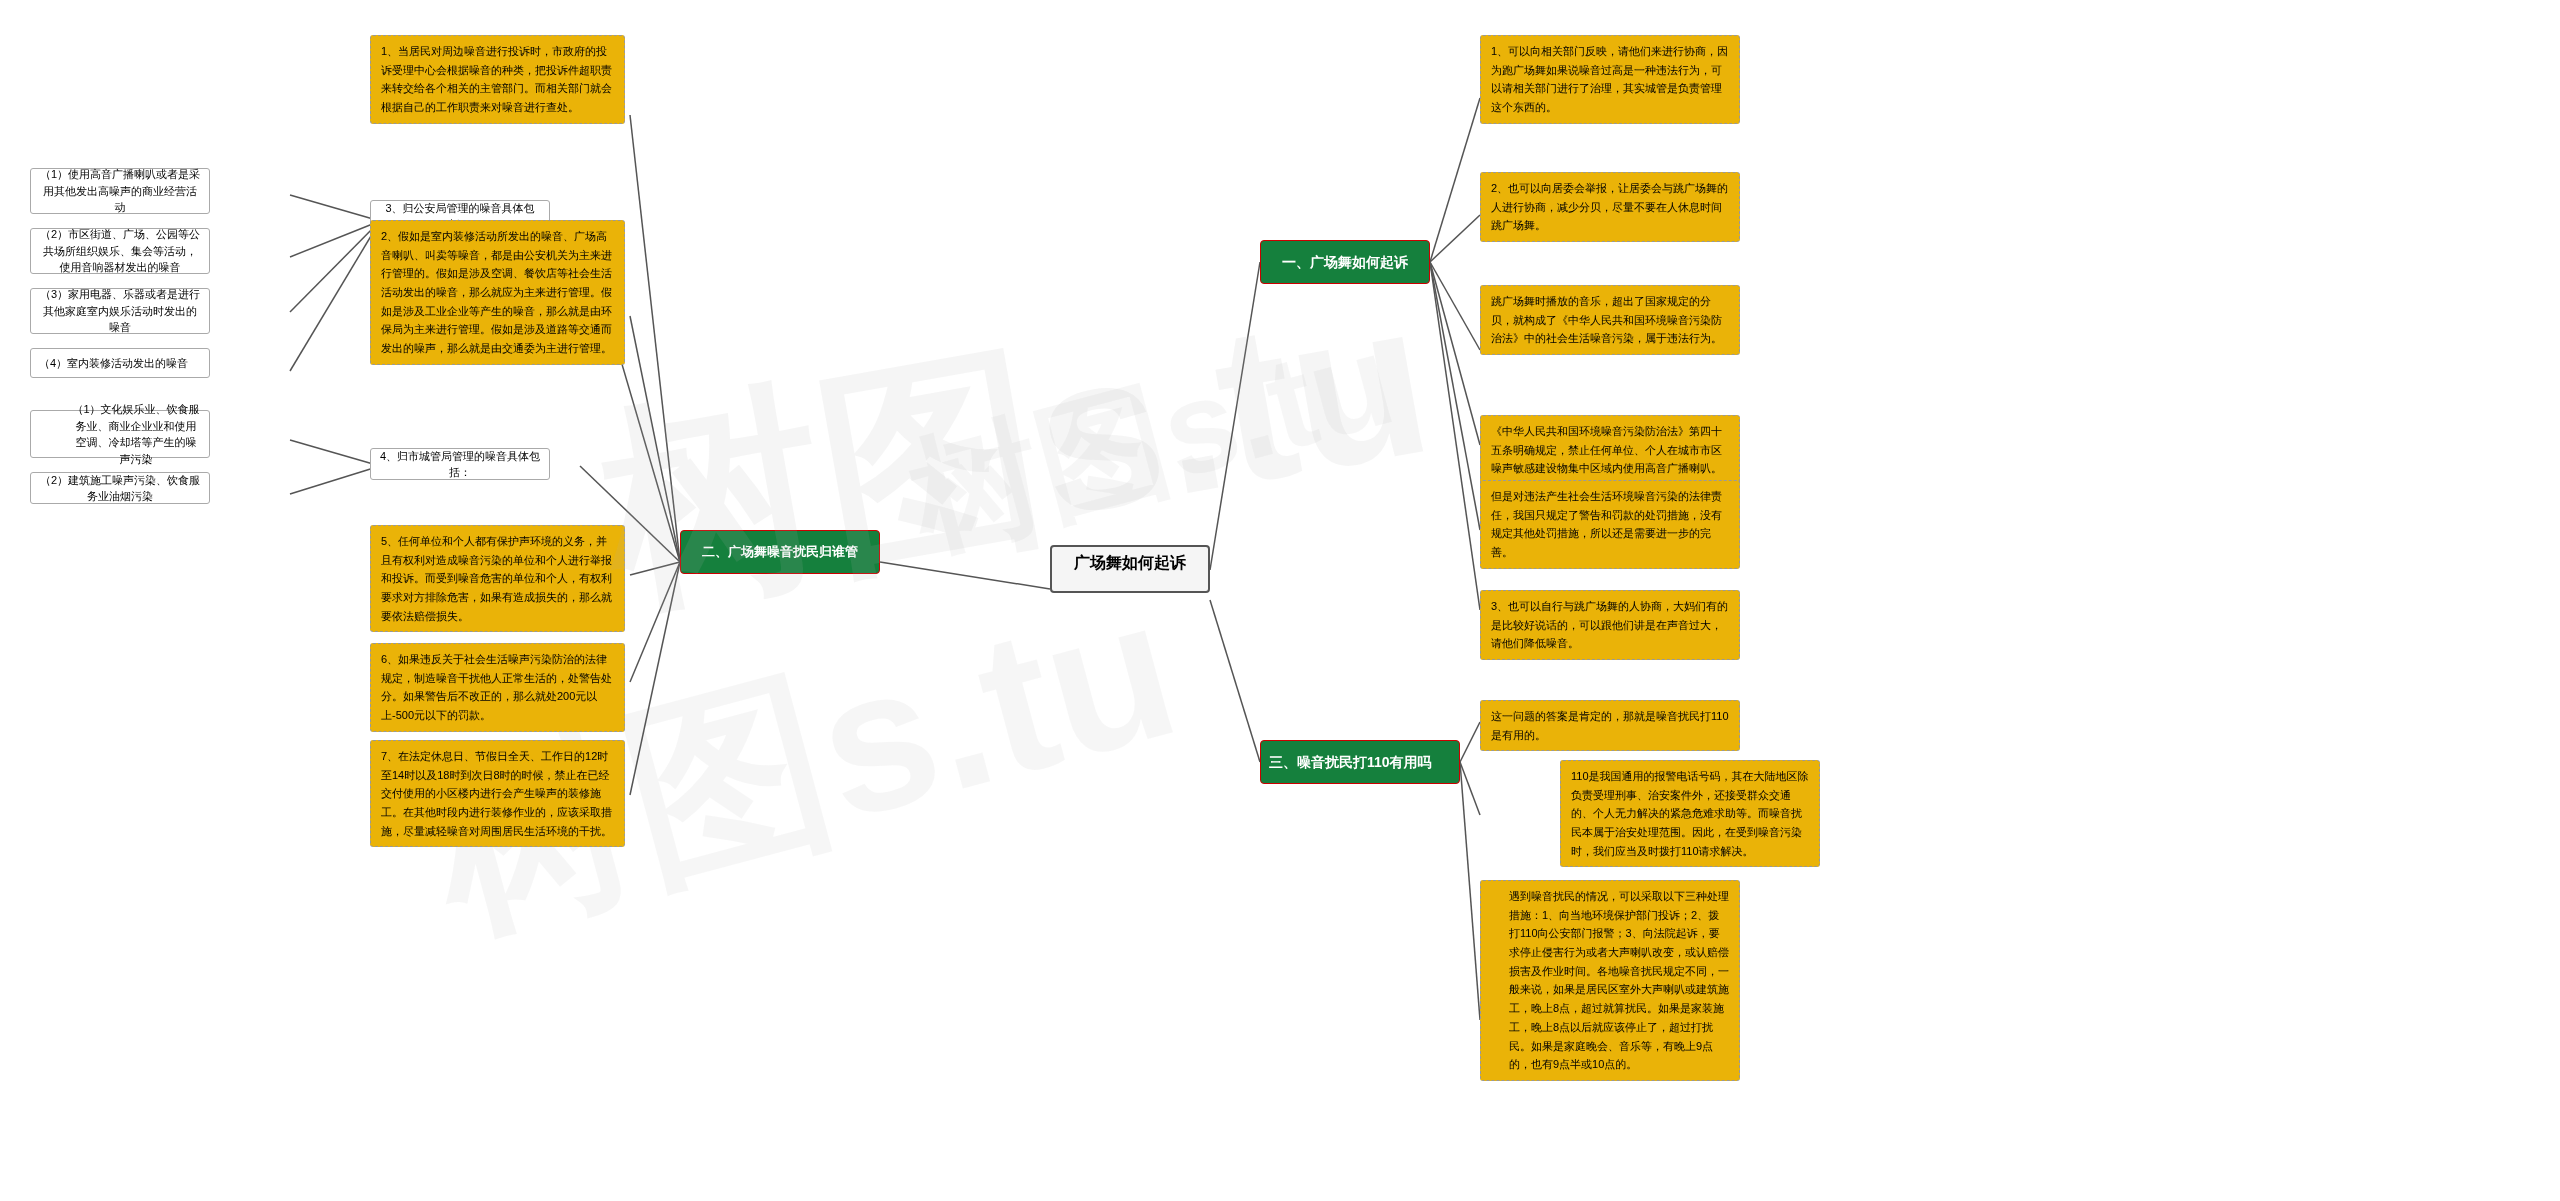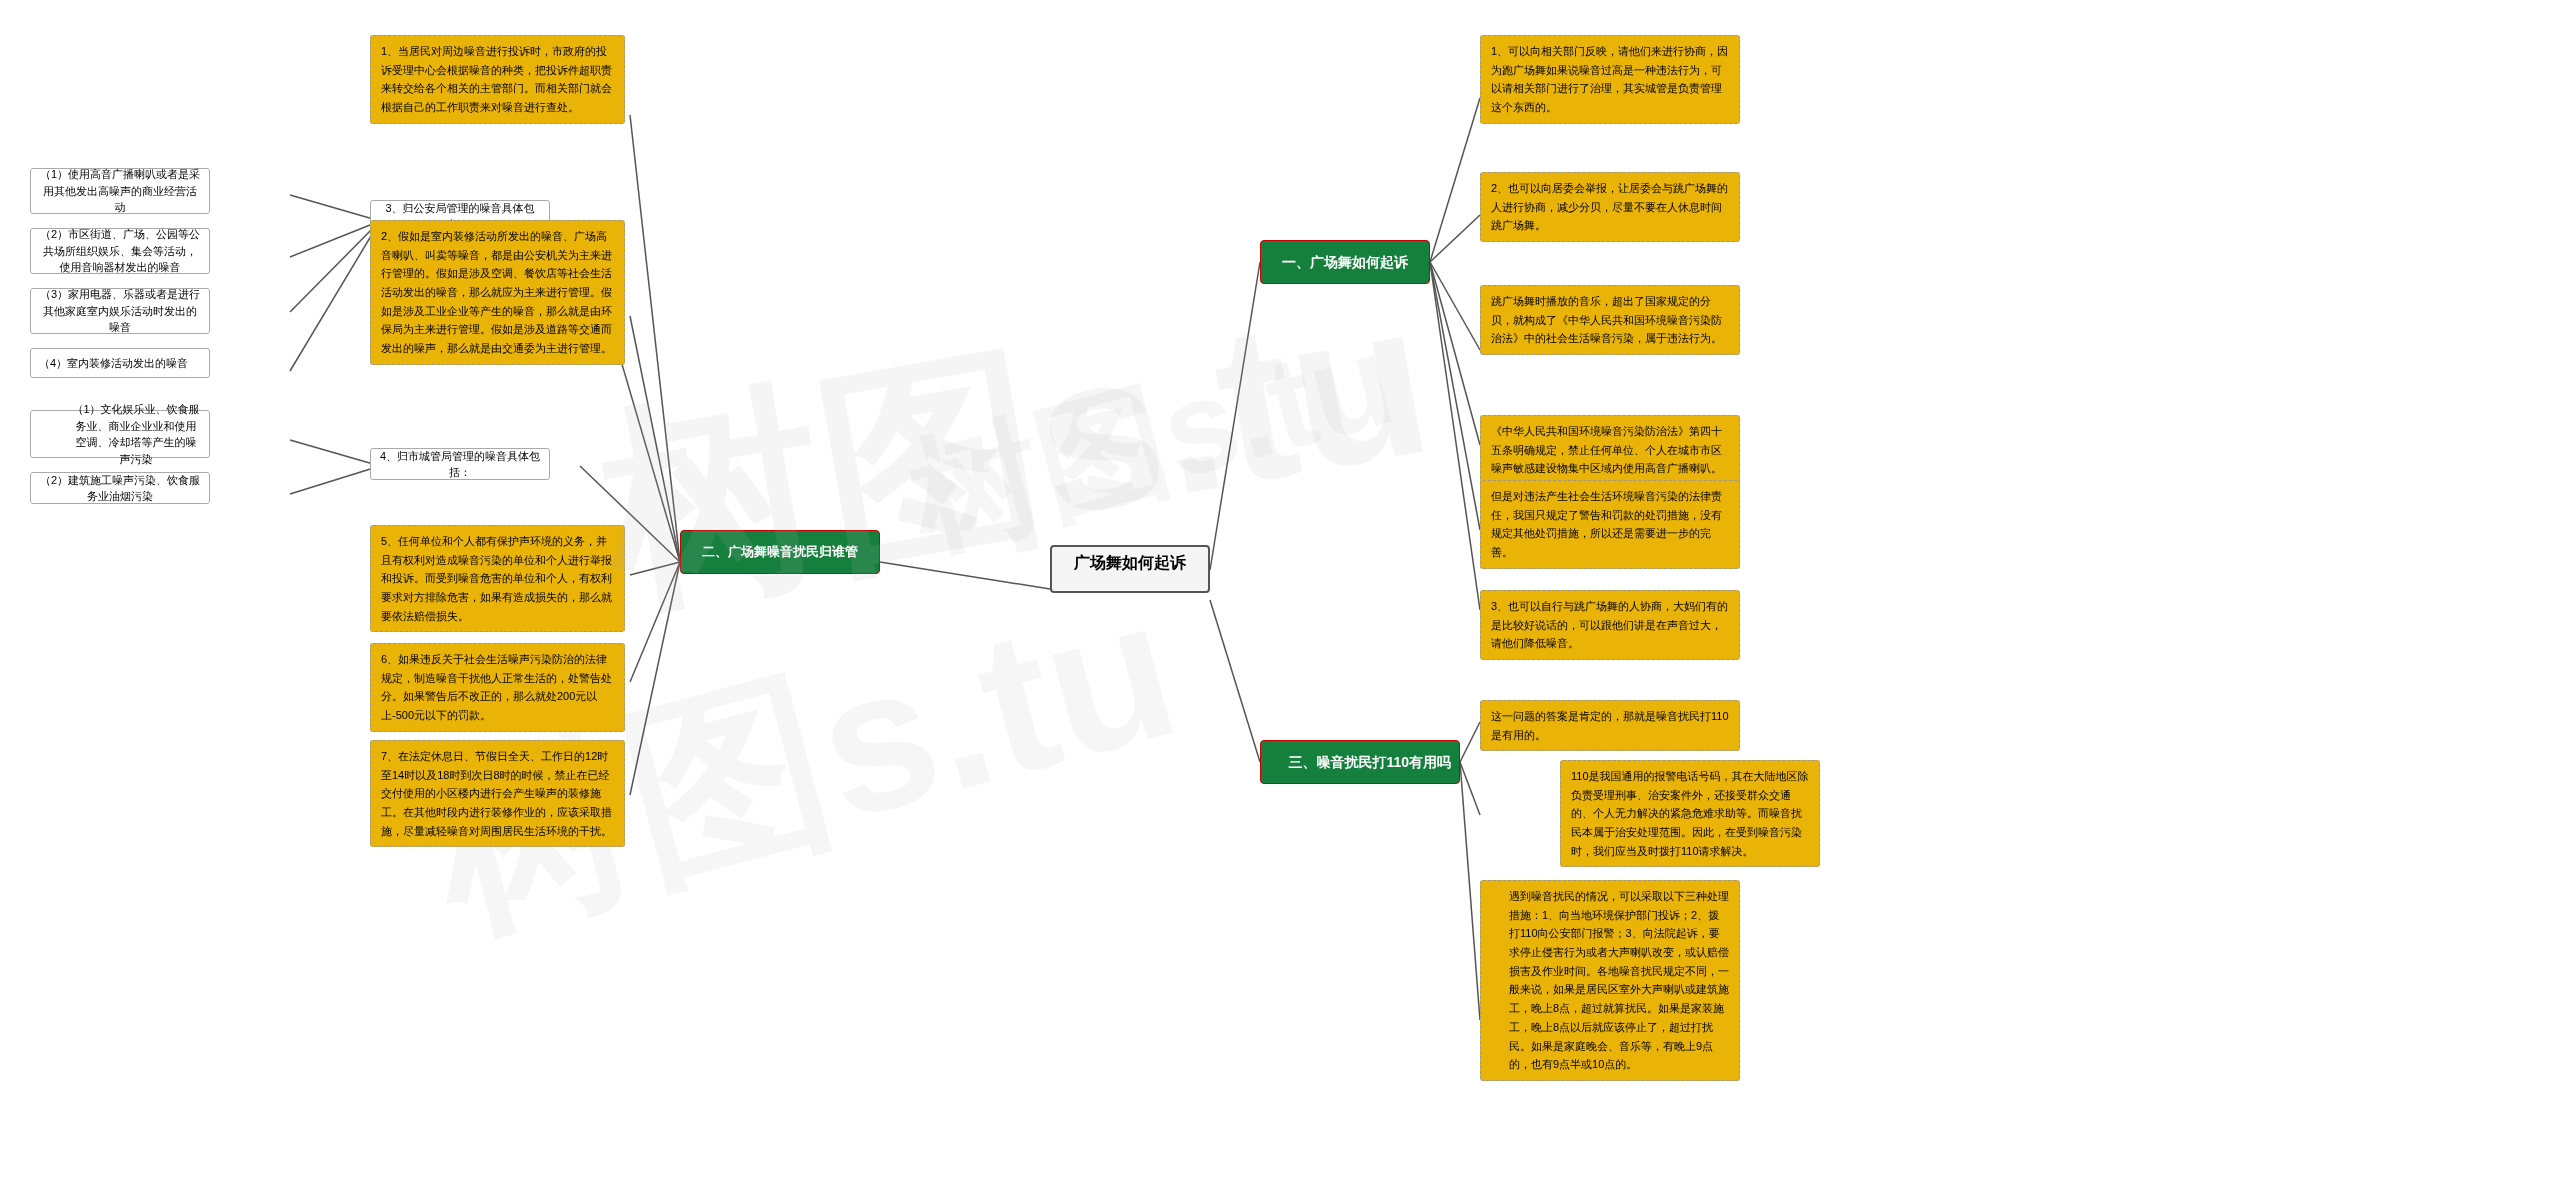--- a/index.html
+++ b/index.html
@@ -145,21 +145,21 @@
   </div>
 
   <div class="node node-level1-red" style="left:1260px; top:240px; width:170px; height:44px; display:flex; align-items:center; justify-content:center;">
     <span>一、广场舞如何起诉</span>
   </div>
 
   <div class="node node-level1-red" style="left:680px; top:530px; width:200px; height:44px; display:flex; align-items:center; justify-content:center; font-size:13px;">
     <span>二、广场舞噪音扰民归谁管</span>
   </div>
 
-  <div class="node node-level1-red" style="left:1260px; top:740px; width:200px; height:44px; display:flex; align-items:center; justify-content:flex-end;">
+  <div class="node node-level1-red" style="left:1260px; top:740px; width:200px; height:44px; display:flex; align-items:center; justify-content:flex-start;">
     <span>三、噪音扰民打110有用吗</span>
   </div>
 
   <div class="node node-small" style="left:370px; top:200px; width:205px; height:32px; display:flex; align-items:center; justify-content:center;">
     <span>3、归公安局管理的噪音具体包括：</span>
   </div>
 
   <div class="node node-small" style="left:30px; top:168px; width:245px; height:46px; display:flex; align-items:center;">
     <span>（1）使用高音广播喇叭或者是采用其他发出高噪声的商业经营活动</span>
   </div>

